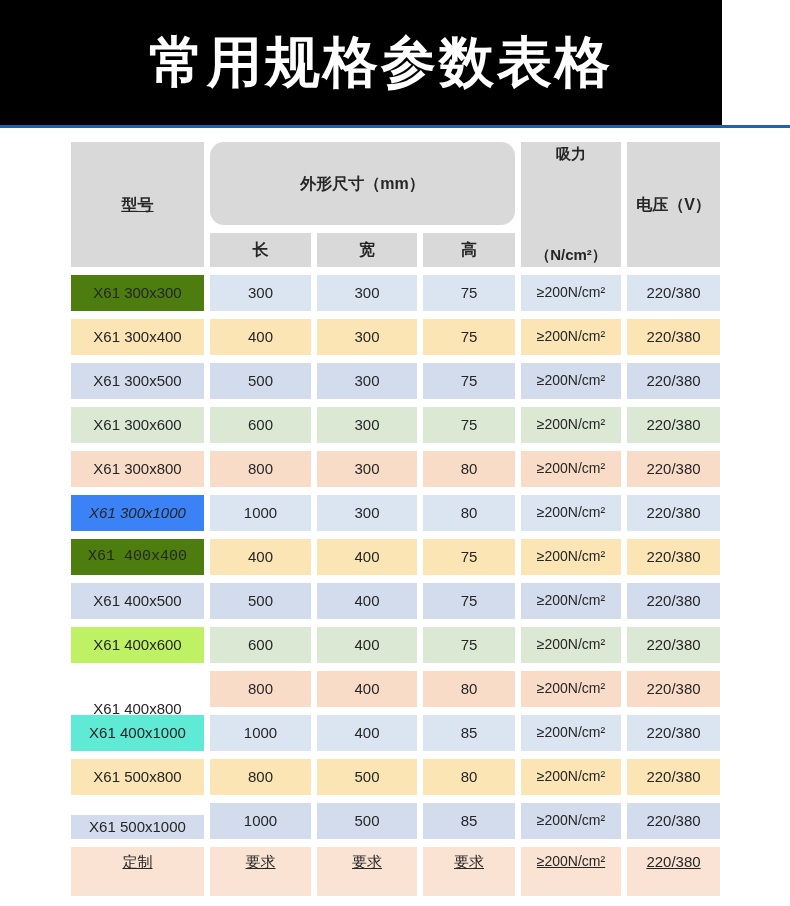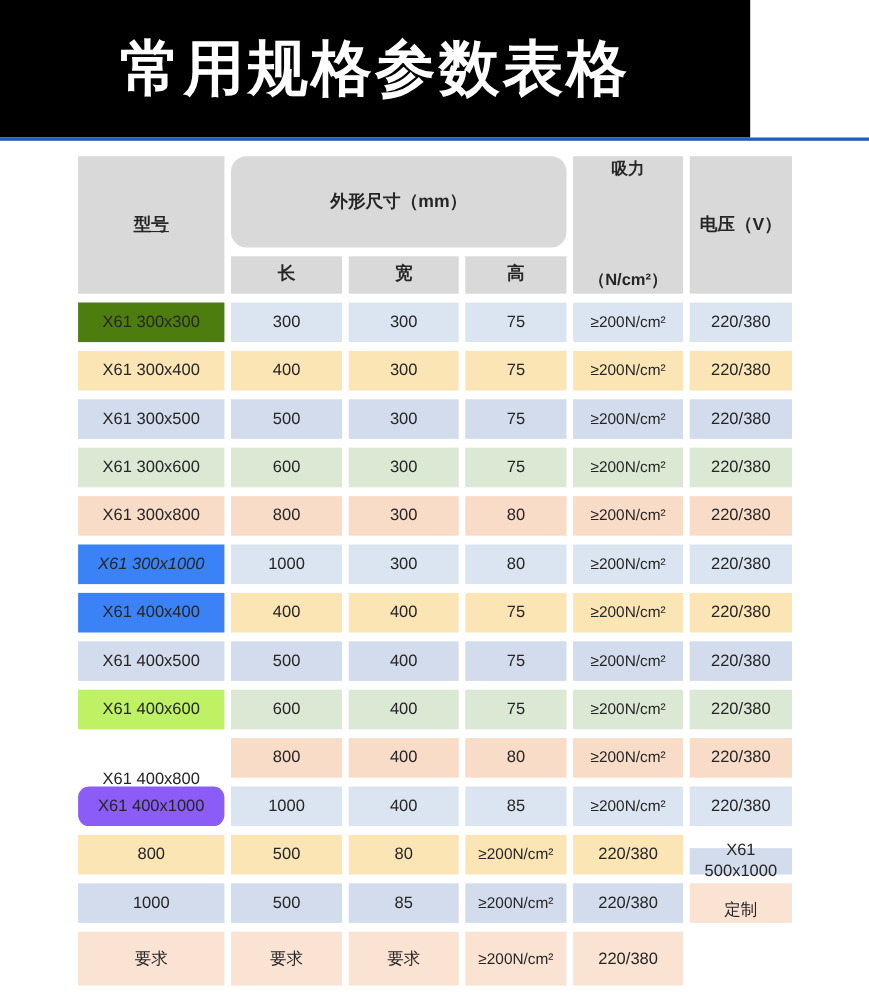--- a/index.html
+++ b/index.html
@@ -11,20 +11,21 @@
     font-family: "Liberation Sans", "DejaVu Sans", sans-serif;
     color: var(--c-text_dark, #262626);
   }
   .banner {
     width: 682px;
     height: 125px;
     background: var(--c-banner_bg, #000);
     display: flex;
     align-items: center;
     justify-content: center;
+    padding-left: 40px;
   }
   .banner h1 {
     margin: 0;
     color: var(--c-title_white, #fff);
     font-size: 55px;
     font-weight: bold;
     letter-spacing: 3px;
     line-height: 1;
   }
   .banner-underline {
@@ -53,22 +54,23 @@
     font-size: 16px;
   }
   .model-head   { grid-area: 1 / 1 / 3 / 2; text-decoration: underline; }
   .dims-head    { grid-area: 1 / 2 / 2 / 5; border-radius: 14px; }
   .suction-head { grid-area: 1 / 5 / 3 / 6; flex-direction: column; font-size: 15px; line-height: 1.6; justify-content: space-between; }
   .voltage-head { grid-area: 1 / 6 / 3 / 7; }
   .data.suction { font-size: 14px; }
   
   .spec-table > .data:nth-last-child(-n+6) {
     align-items: flex-start;
-    padding-top: 16px;
+    padding-top: 6px;
     box-sizing: border-box;
+    text-decoration: underline;
   }
 </style>
 </head>
 <body>
 
 <div class="page">
 
   <header class="banner">
     <h1>常用规格参数表格</h1>
   </header>
@@ -121,21 +123,21 @@
   <div class="cell data suction" style="background: rgb(249, 220, 200);">≥200N/cm²</div>
   <div class="cell data voltage" style="background: rgb(249, 220, 200);">220/380</div>
 
   <div class="cell data model" style="background: #3b82f6; font-style: italic;">X61 300x1000</div>
   <div class="cell data length" style="background: rgb(219, 229, 241);">1000</div>
   <div class="cell data width" style="background: rgb(219, 229, 241);">300</div>
   <div class="cell data height" style="background: rgb(219, 229, 241);">80</div>
   <div class="cell data suction" style="background: rgb(219, 229, 241);">≥200N/cm²</div>
   <div class="cell data voltage" style="background: rgb(219, 229, 241);">220/380</div>
 
-  <div class="cell data model" style="background: #3b82f6;">X61 400x400</div>
+  <div class="cell data model" style="background: #4d7c0f; font-family: Liberation Mono, monospace;">X61 400x400</div>
   <div class="cell data length" style="background: rgb(251, 229, 181);">400</div>
   <div class="cell data width" style="background: rgb(251, 229, 181);">400</div>
   <div class="cell data height" style="background: rgb(251, 229, 181);">75</div>
   <div class="cell data suction" style="background: rgb(251, 229, 181);">≥200N/cm²</div>
   <div class="cell data voltage" style="background: rgb(251, 229, 181);">220/380</div>
 
   <div class="cell data model" style="background: rgb(211, 220, 236);">X61 400x500</div>
   <div class="cell data length" style="background: rgb(211, 220, 236);">500</div>
   <div class="cell data width" style="background: rgb(211, 220, 236);">400</div>
   <div class="cell data height" style="background: rgb(211, 220, 236);">75</div>
@@ -149,27 +151,28 @@
   <div class="cell data suction" style="background: rgb(219, 232, 211);">≥200N/cm²</div>
   <div class="cell data voltage" style="background: rgb(219, 232, 211);">220/380</div>
 
   <div class="cell data model" style="background: #7dd3fc; margin-top: 38px;">X61 400x800</div>
   <div class="cell data length" style="background: rgb(249, 220, 200);">800</div>
   <div class="cell data width" style="background: rgb(249, 220, 200);">400</div>
   <div class="cell data height" style="background: rgb(249, 220, 200);">80</div>
   <div class="cell data suction" style="background: rgb(249, 220, 200);">≥200N/cm²</div>
   <div class="cell data voltage" style="background: rgb(249, 220, 200);">220/380</div>
 
-  <div class="cell data model" style="background: #8b5cf6; border-radius: 10px;">X61 400x1000</div>
+  <div class="cell data model" style="background: #5eead4;">X61 400x1000</div>
   <div class="cell data length" style="background: rgb(219, 229, 241);">1000</div>
   <div class="cell data width" style="background: rgb(219, 229, 241);">400</div>
   <div class="cell data height" style="background: rgb(219, 229, 241);">85</div>
   <div class="cell data suction" style="background: rgb(219, 229, 241);">≥200N/cm²</div>
   <div class="cell data voltage" style="background: rgb(219, 229, 241);">220/380</div>
 
+  <div class="cell data model" style="background: rgb(251, 229, 181);">X61 500x800</div>
   <div class="cell data length" style="background: rgb(251, 229, 181);">800</div>
   <div class="cell data width" style="background: rgb(251, 229, 181);">500</div>
   <div class="cell data height" style="background: rgb(251, 229, 181);">80</div>
   <div class="cell data suction" style="background: rgb(251, 229, 181);">≥200N/cm²</div>
   <div class="cell data voltage" style="background: rgb(251, 229, 181);">220/380</div>
 
   <div class="cell data model" style="background: rgb(211, 220, 236); margin-top: 12px;">X61 500x1000</div>
   <div class="cell data length" style="background: rgb(211, 220, 236);">1000</div>
   <div class="cell data width" style="background: rgb(211, 220, 236);">500</div>
   <div class="cell data height" style="background: rgb(211, 220, 236);">85</div>

